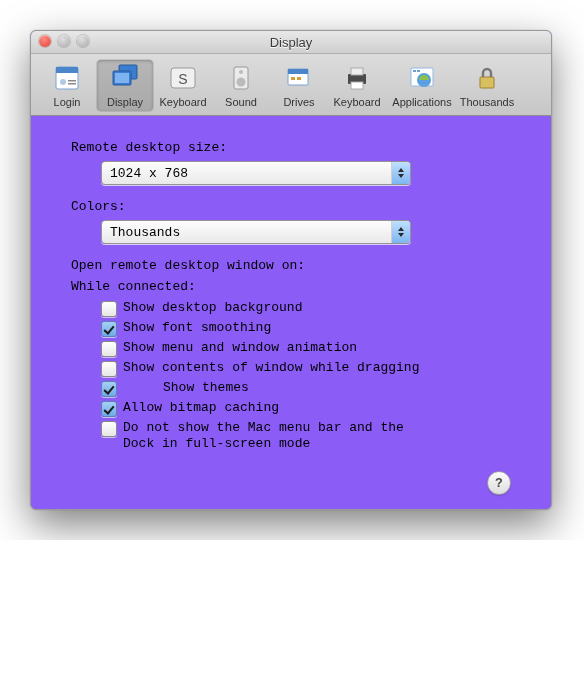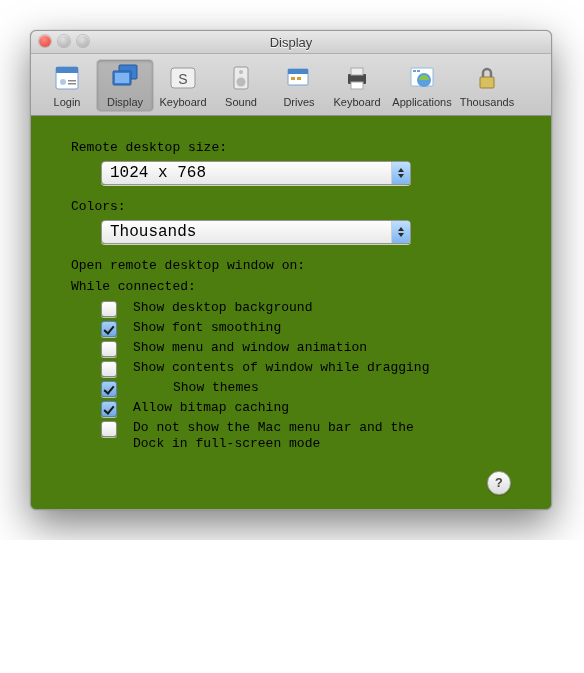--- a/index.html
+++ b/index.html
@@ -5,21 +5,21 @@
   body {
     margin: 0;
     padding: 30px;
     background: #fff;
     font-family: "Lucida Grande", "Helvetica Neue", Arial, sans-serif;
     font-size: 13px;
     color: #000;
   }
   .window {
     width: 520px;
-    background: #4d7c0f;
+    background: #8b5cf6;
     border: 1px solid #9a9a9a;
     border-radius: 6px;
     box-shadow: 0 15px 40px rgba(0,0,0,0.5), 0 0 0 1px rgba(0,0,0,0.05);
     overflow: hidden;
   }
   .titlebar {
     height: 22px;
     background: linear-gradient(#e8e8e8, #cfcfcf);
     border-bottom: 1px solid #b0b0b0;
     position: relative;
@@ -91,21 +91,21 @@
     width: 280px;
     height: 22px;
     background: linear-gradient(#fdfdfd, #e9e9e9);
     border: 1px solid #949494;
     border-radius: 4px;
     display: flex;
     align-items: center;
     padding: 0 20px 0 8px;
     position: relative;
     box-shadow: 0 1px 0 rgba(255,255,255,0.7);
-    font-size: 16px;
+    font-size: 13px;
   }
   .mac-select .caps {
     position: absolute;
     right: 0;
     top: 0;
     bottom: 0;
     width: 18px;
     border-left: 1px solid #cfcfcf;
     border-radius: 0 4px 4px 0;
     background: linear-gradient(#bfe0ff, #7fb5f0);
@@ -120,21 +120,21 @@
     border-left: 3.5px solid transparent;
     border-right: 3.5px solid transparent;
   }
   .mac-select .caps .up { border-bottom: 4px solid #2a2a2a; }
   .mac-select .caps .down { border-top: 4px solid #2a2a2a; }
   .chk-row {
     display: flex;
     align-items: flex-start;
     margin-left: 30px;
     margin-bottom: 3px;
-    gap: 16px;
+    gap: 6px;
   }
   .chk {
     width: 14px;
     height: 14px;
     border: 1px solid #8a8a8a;
     border-radius: 3px;
     background: linear-gradient(#fff, #e7e7e7);
     position: relative;
     flex-shrink: 0;
     margin-top: 1px;

